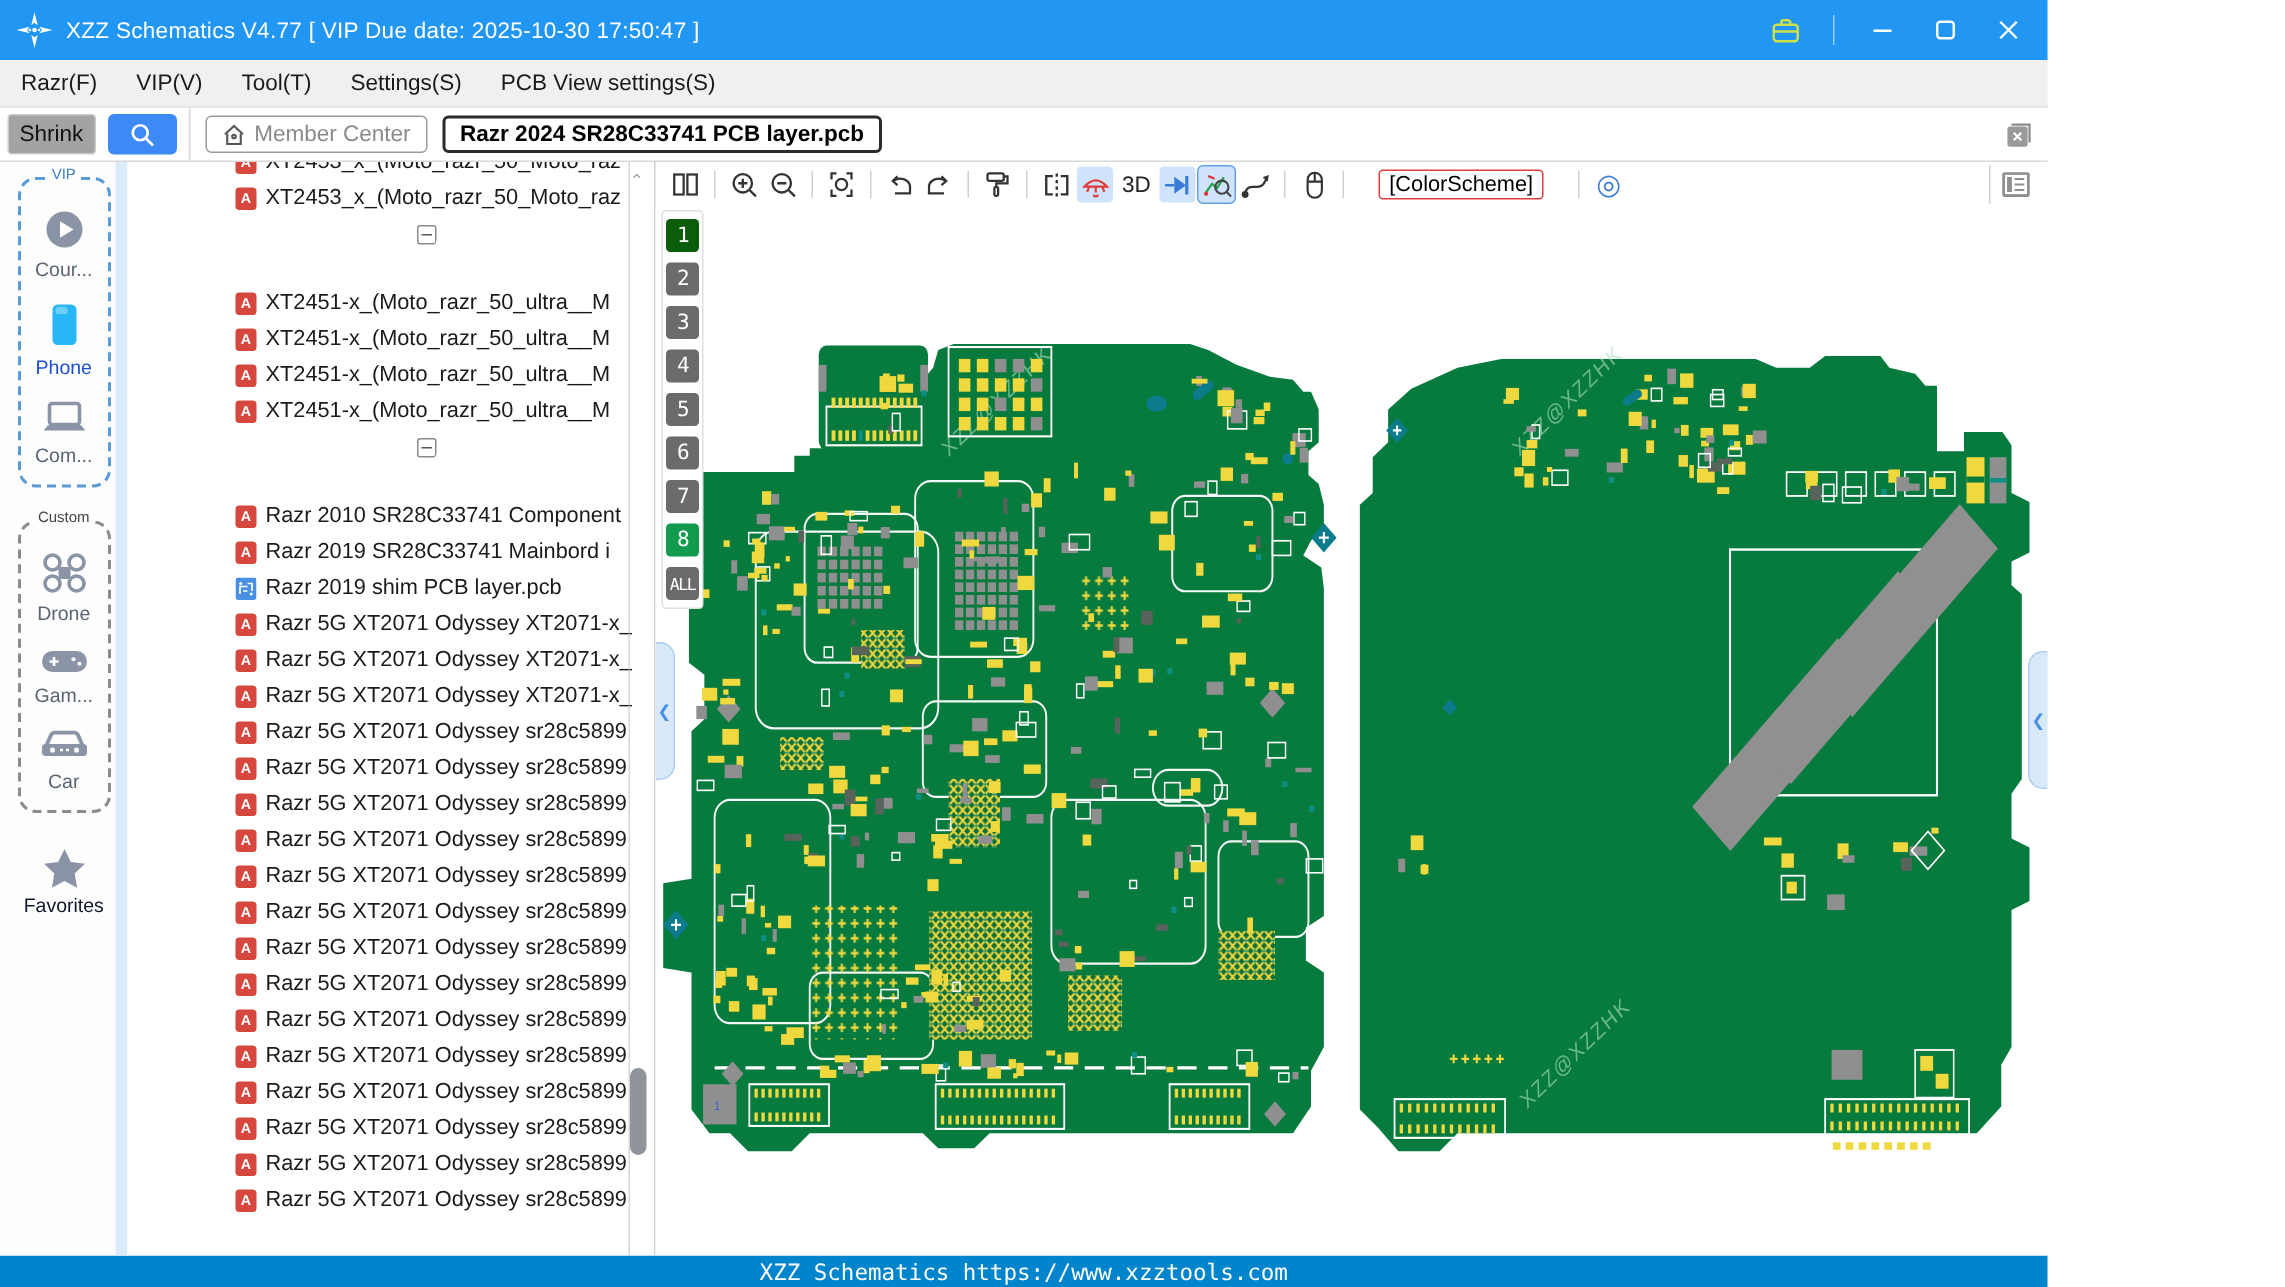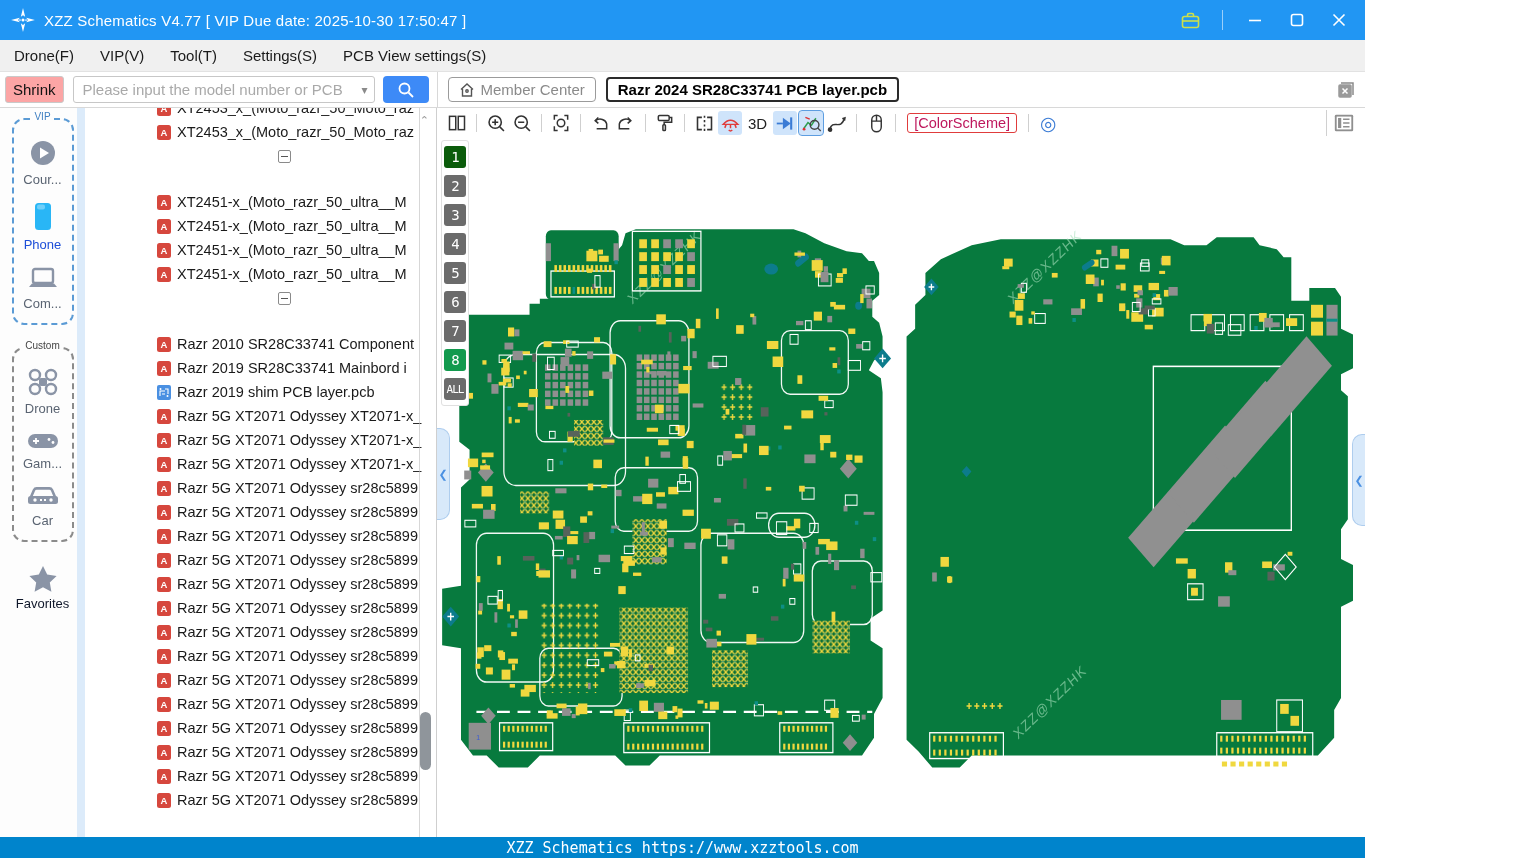--- a/index.html
+++ b/index.html
@@ -14,21 +14,21 @@
   .winbtns { display:flex; align-items:center; gap:22px; margin-right:16px; }
   .winbtn { width:20px; height:20px; display:flex; align-items:center; justify-content:center; cursor:pointer; }
   .windiv { width:1px; height:20px; background:rgba(255,255,255,.55); }
 
   
   .menubar { height:32px; background:#f0f0f0; border-bottom:1px solid #e2e2e2; display:flex; align-items:center; padding-left:14px; gap:26px; flex:0 0 auto; }
   .menuitem { font-size:15px; color:#1a1a1a; cursor:pointer; }
 
   
   .row2 { height:36px; background:#fff; border-bottom:1px solid #d8d8d8; display:flex; align-items:center; flex:0 0 auto; position:relative; }
-  .shrinkbtn { margin-left:5px; height:27px; padding:0 7px; font-size:15px; background:#fca5a5; border:1px solid #c9c9c9; border-radius:3px; display:flex; align-items:center; cursor:pointer; color:#111; }
+  .shrinkbtn { margin-left:5px; height:27px; padding:0 7px; font-size:15px; background:#a3a3a3; border:1px solid #c9c9c9; border-radius:3px; display:flex; align-items:center; cursor:pointer; color:#111; }
   .searchbox { margin-left:9px; width:302px; height:27px; border:1px solid #c7c7c7; border-radius:3px; display:flex; align-items:center; padding:0 6px 0 9px; }
   .searchbox input { border:none; outline:none; flex:1; font-size:15px; color:#333; font-family:inherit; }
   .searchbox input::placeholder { color:#a9a9a9; }
   .chev { color:#8a8a8a; font-size:12px; margin-left:4px; }
   .searchbtn { margin-left:8px; width:46px; height:27px; background:#3d8af7; border-radius:4px; display:flex; align-items:center; justify-content:center; cursor:pointer; border:none; }
   .rowdiv { width:1px; height:36px; background:#d8d8d8; margin-left:8px; }
   .tab { display:flex; align-items:center; gap:6px; height:25px; padding:0 10px; border:1px solid #9b9b9b; border-radius:4px; margin-left:10px; background:#fff; cursor:pointer; }
   .tab .tablabel { font-size:15px; color:#8a8a8a; }
   .tab.active { border:2px solid #2b2b2b; }
   .tab.active .tablabel { color:#000; font-weight:bold; }
@@ -70,21 +70,21 @@
   .tree-track { position:absolute; right:16px; top:0; bottom:0; width:1px; background:#bdbdbd; opacity:.6; }
 
   
   .main { flex:1; display:flex; flex-direction:column; min-width:0; background:#fff; }
   .toolbar { height:30px; display:flex; align-items:center; padding-left:8px; gap:2px; flex:0 0 auto; position:relative; }
   .tbtn { width:24px; height:24px; display:flex; align-items:center; justify-content:center; border-radius:3px; cursor:pointer; flex:0 0 auto; }
   .tbtn.sel { background:#cfe4fb; }
   .tbtn.selb { background:#cfe4fb; outline:1px solid #5d9de0; }
   .tsep { width:1px; height:18px; background:#cfcfcf; margin:0 5px; flex:0 0 auto; }
   .t3d { font-size:15px; color:#222; padding:0 4px; cursor:pointer; }
-  .colorscheme { border:1px solid #e03c3c; border-radius:3px; padding:1px 6px; font-size:14.5px; color:#be185d; margin:0 4px; cursor:pointer; white-space:nowrap;text-align:center; }
+  .colorscheme { border:1px solid #e03c3c; border-radius:3px; padding:1px 6px; font-size:14.5px; color:#000000; margin:0 16px; cursor:pointer; white-space:nowrap;text-align:center; }
   .eyebtn { color:#3a7bd5; font-size:19px; cursor:pointer; margin-left:4px; }
   .panelbtn { position:absolute; right:10px; top:4px; cursor:pointer; }
   .panelsep { position:absolute; right:38px; top:2px; width:1px; height:26px; background:#d0d0d0; }
 
   .canvas { flex:1; position:relative; background:#fff; min-height:0; }
   .canvas svg.pcb { position:absolute; inset:0; width:100%; height:100%; }
 
   .layerstrip { position:absolute; left:4px; top:2px; width:28px; background:#fff; border:1px solid #e0e0e0; border-radius:3px; padding:5px 0; display:flex; flex-direction:column; align-items:center; gap:7px; z-index:5; }
   .laybtn { width:22px; height:22px; border-radius:3px; background:#6b6b6b; color:#fff; font-family:"DejaVu Sans Mono",monospace; font-size:14px; display:flex; align-items:center; justify-content:center; cursor:pointer; letter-spacing:-1px; }
   .laybtn.top { background:#0b5c0b; }
@@ -135,33 +135,29 @@
       </span>
       <span class="winbtn">
         <svg width="16" height="16" viewBox="0 0 16 16">
             <path d="M2.5 2.5 L13.5 13.5 M13.5 2.5 L2.5 13.5" stroke="#fff" stroke-width="1.6"></path>
           </svg>
       </span>
     </div>
   </div>
 
   <div class="menubar">
-    <span class="menuitem">Drone(F)</span>
+    <span class="menuitem">Razr(F)</span>
     <span class="menuitem">VIP(V)</span>
     <span class="menuitem">Tool(T)</span>
     <span class="menuitem">Settings(S)</span>
     <span class="menuitem">PCB View settings(S)</span>
   </div>
 
   <div class="row2">
     <button class="shrinkbtn">Shrink</button>
-    <div class="searchbox">
-      <input placeholder="Please input the model number or PCB" style="">
-      <span class="chev">▾</span>
-    </div>
     <button class="searchbtn">
       <svg width="18" height="18" viewBox="0 0 18 18">
         <circle cx="7.5" cy="7.5" r="5" fill="none" stroke="#fff" stroke-width="1.8"></circle>
         <path d="M11.5 11.5 L16 16" stroke="#fff" stroke-width="1.8"></path>
       </svg>
     </button>
     <span class="rowdiv"></span>
     <div class="tab">
       <svg width="16" height="16" viewBox="0 0 16 16" fill="none" stroke="#555" stroke-width="1.4">
         <path d="M2 7.5 L8 2 L14 7.5"></path>

